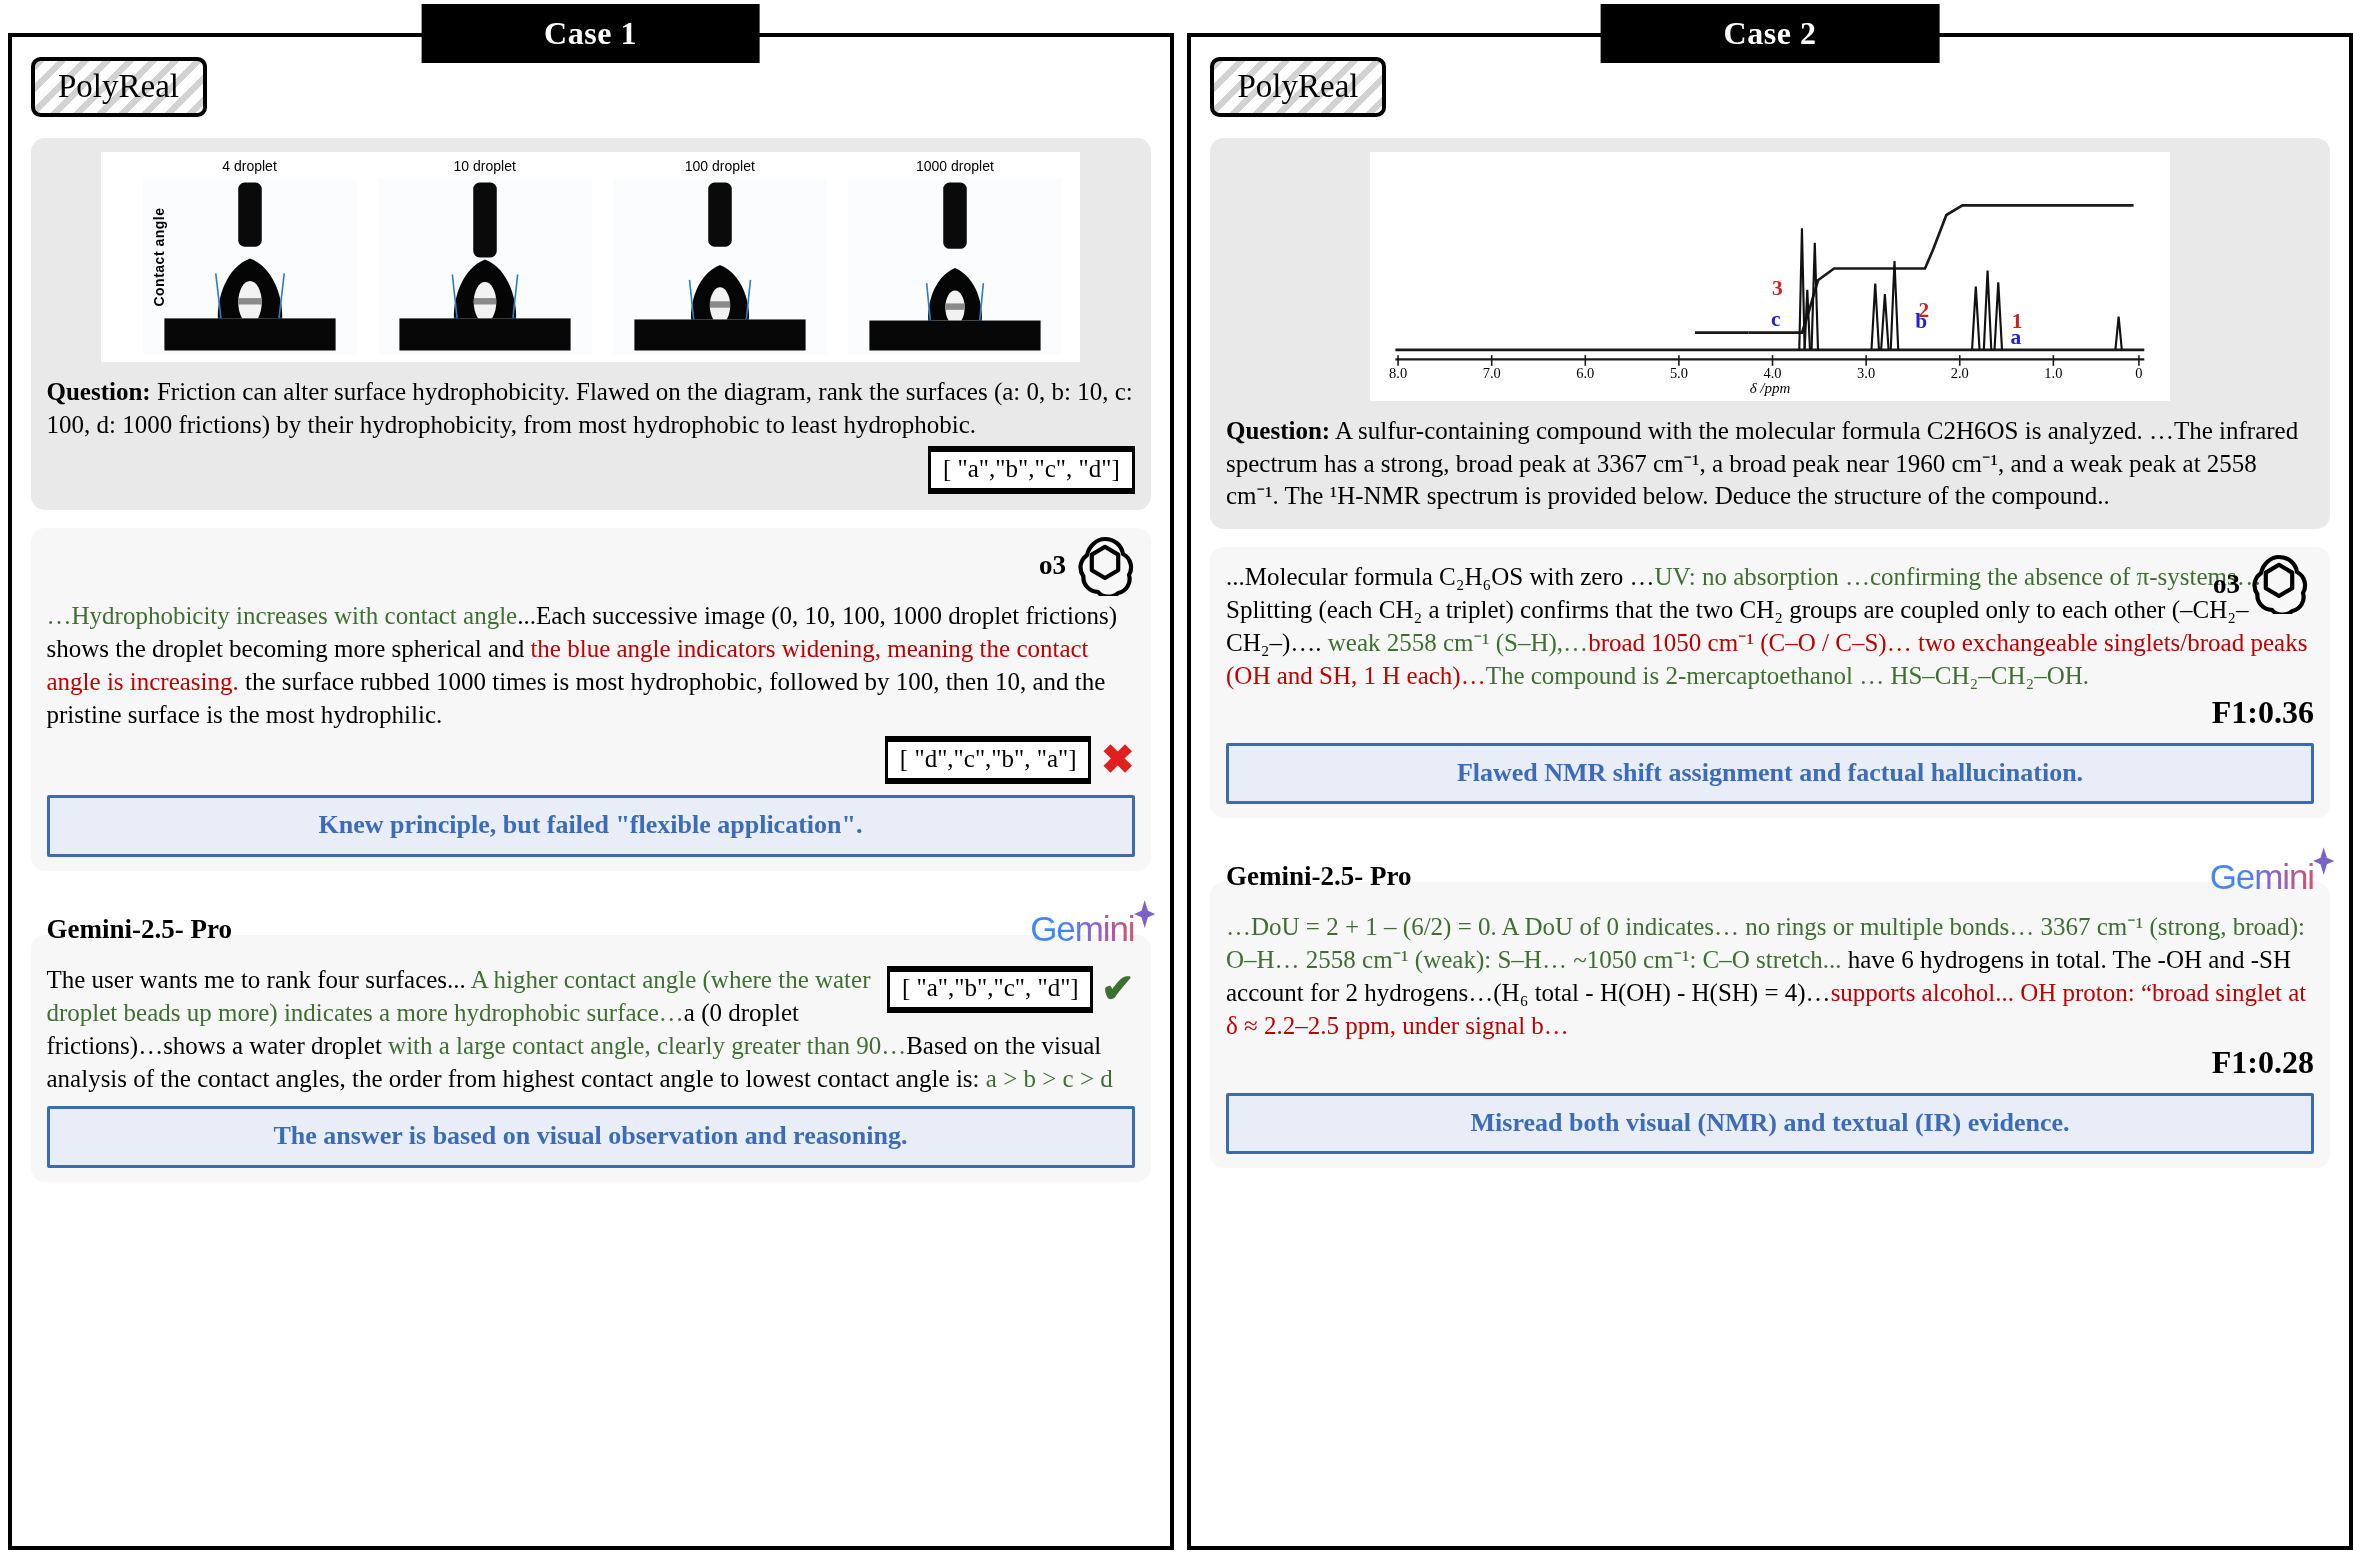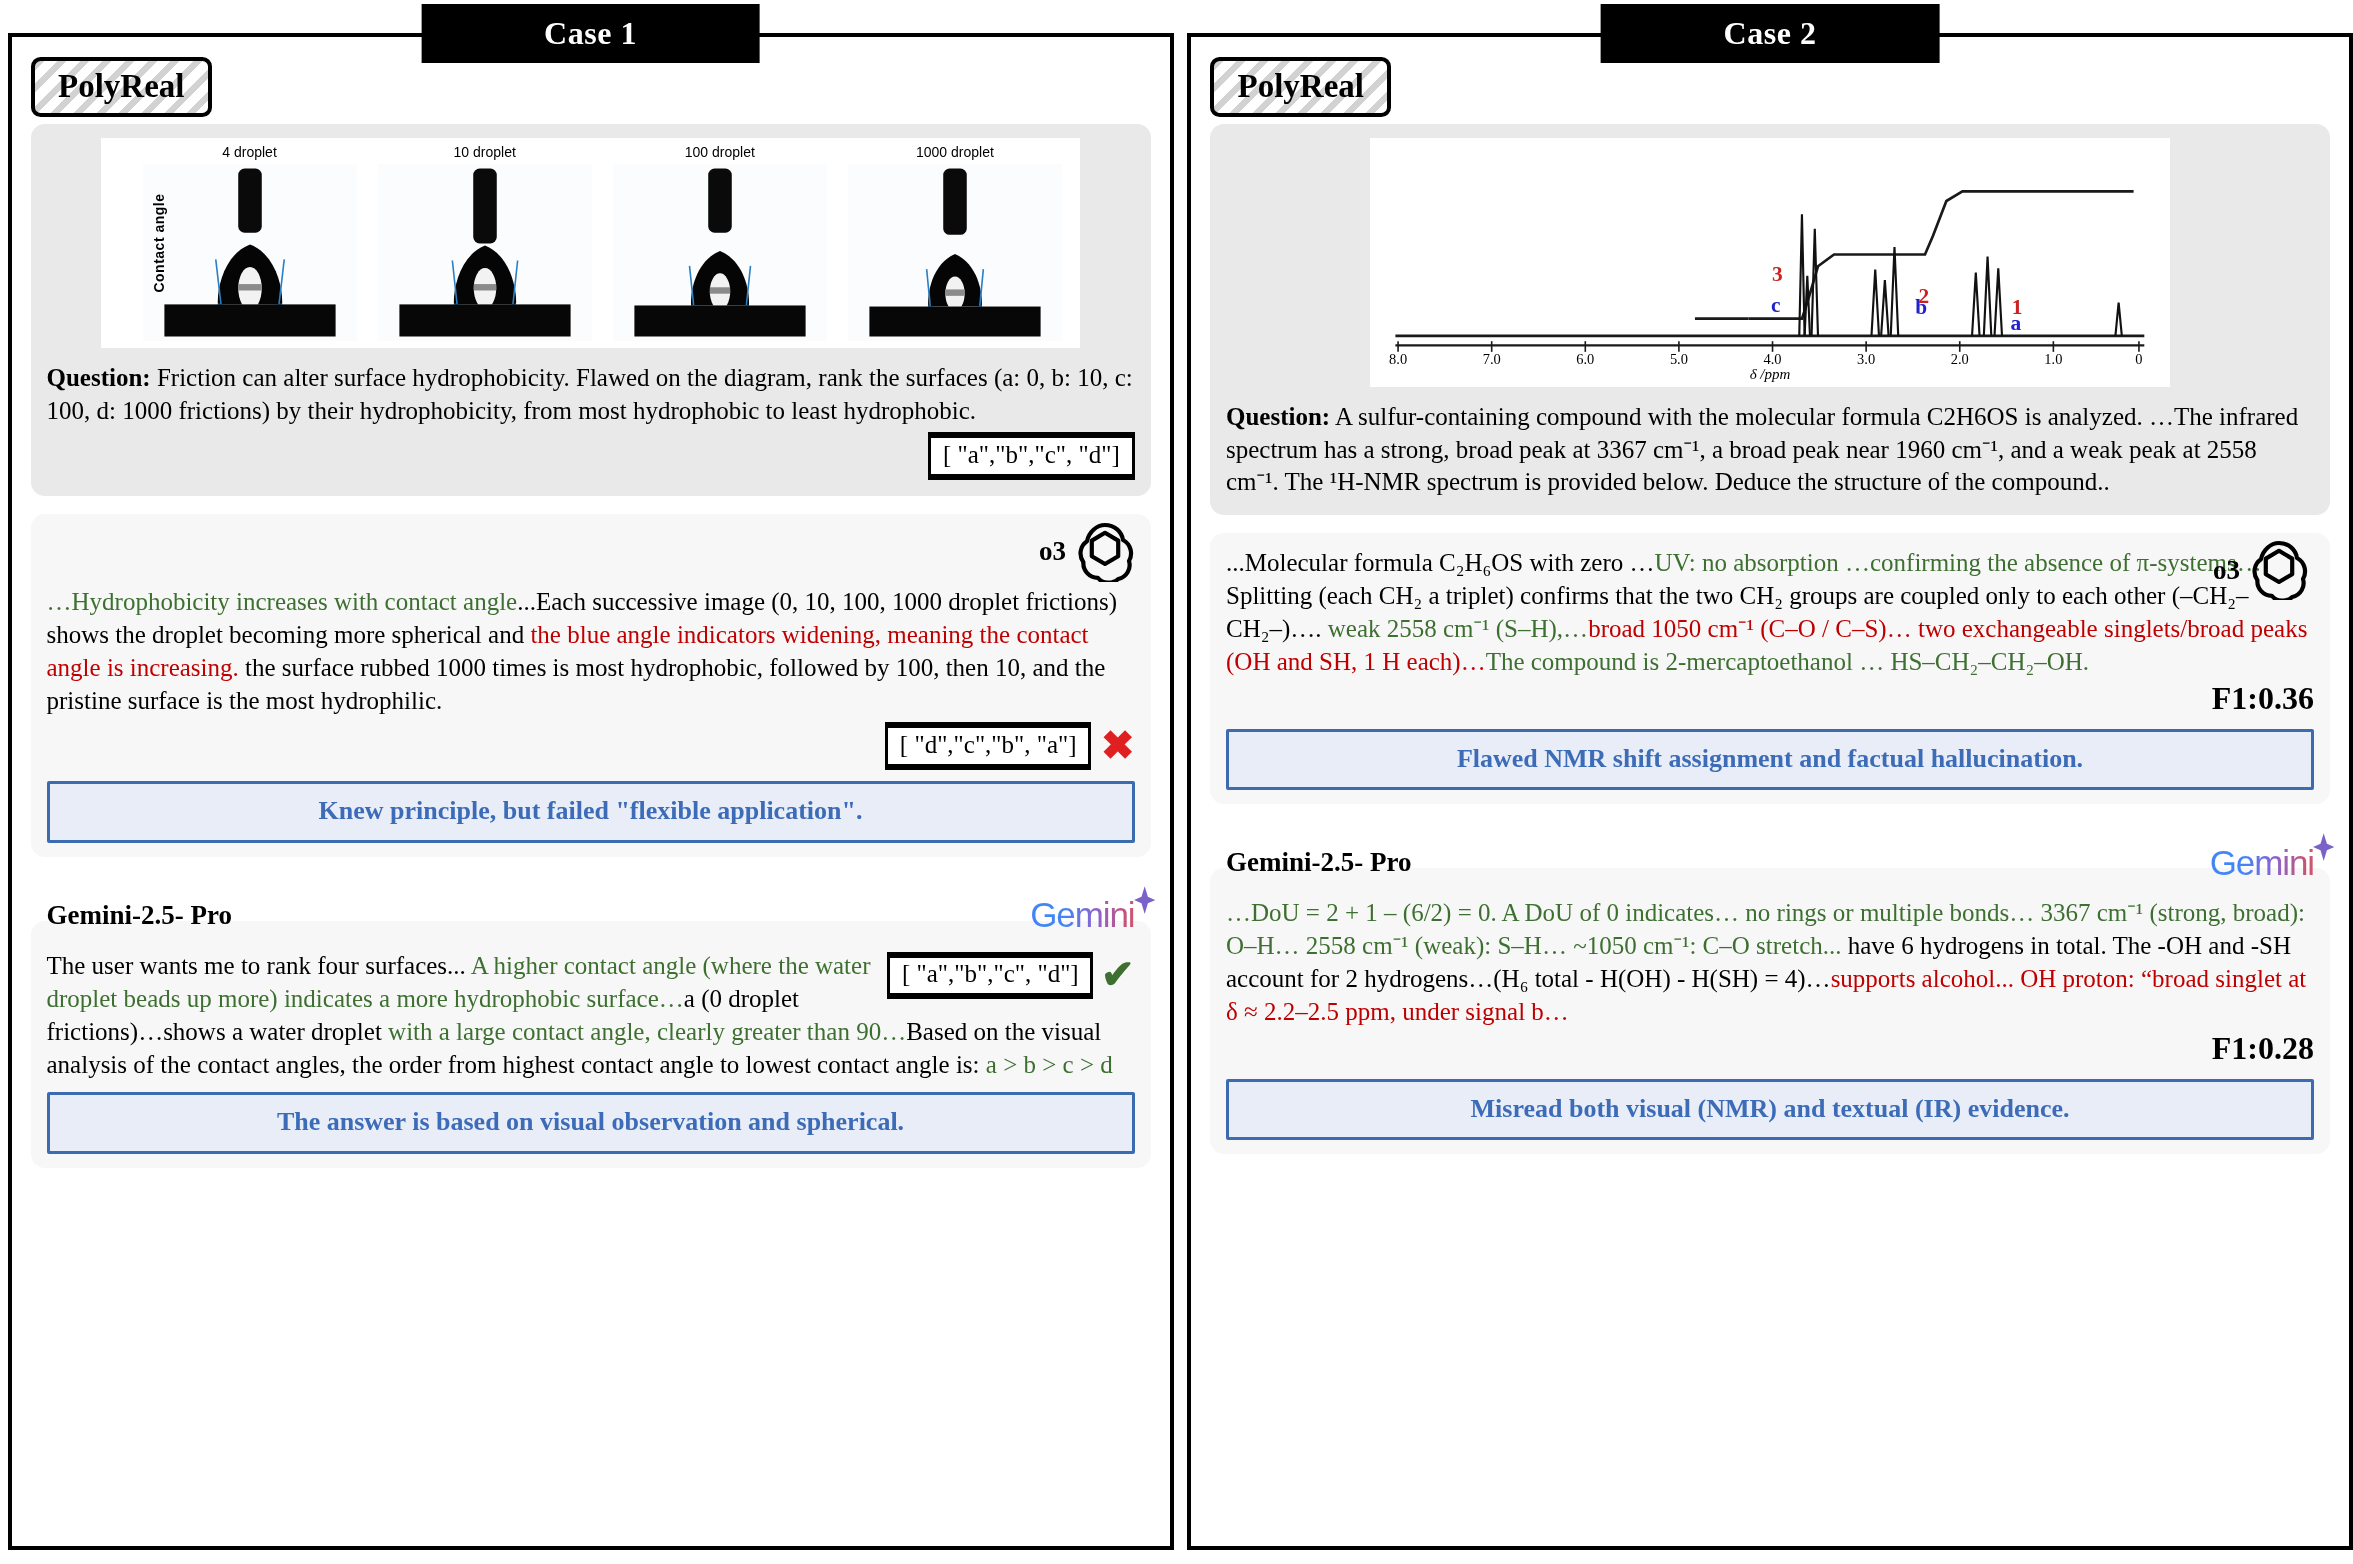--- a/index.html
+++ b/index.html
@@ -42,22 +42,21 @@
     display:inline-block;
     border:4.3px solid #000;
     border-radius:9.6px;
     padding:7.5px 23.5px 9.6px 23.5px;
     font-size:33px;
     line-height:1.05;
     background-color:#fff;
     background-image:repeating-linear-gradient(135deg,
         #d2d2d2 0px,#d2d2d2 6.4px,#ffffff 6.4px,#ffffff 16px);
     position:relative;
-    margin-bottom:7px;
-    font-weight:bold;
+    margin-bottom:21px;
   }
   .badge span{position:relative;z-index:2;}
 
   
   .qcard{
     background:#e9e9e9;
     border-radius:14px;
     padding:14px 16px 16px 16px;
     margin-bottom:18px;
   }
@@ -291,21 +290,21 @@
             <span class="gemtext">Gemini</span>
           </div>
         </div>
         <div class="body-text flowwrap">
           <div class="floatbox">
             <div class="ansbox">[ "a","b","c", "d"]</div>
             <span class="mark check">✔</span>
           </div>
           <span class="k">The user wants me to rank four surfaces... </span><span class="g">A higher contact angle (where the water droplet beads up more) indicates a more hydrophobic surface…</span><span class="k">a (0 droplet frictions)…shows a water droplet </span><span class="g">with a large contact angle, clearly greater than 90…</span><span class="k">Based on the visual analysis of the contact angles, the order from highest contact angle to lowest contact angle is: </span><span class="g">a &gt; b &gt; c &gt; d</span>
         </div>
-        <div class="verdict" style="clear:both;">The answer is based on visual observation and spherical.</div>
+        <div class="verdict" style="clear:both;">The answer is based on visual observation and reasoning.</div>
       </div>
 
     </div>
   </div>
 
   <div class="case">
     <div class="case-title">Case 2</div>
 
     <div class="case-inner">
       <div class="badge">

